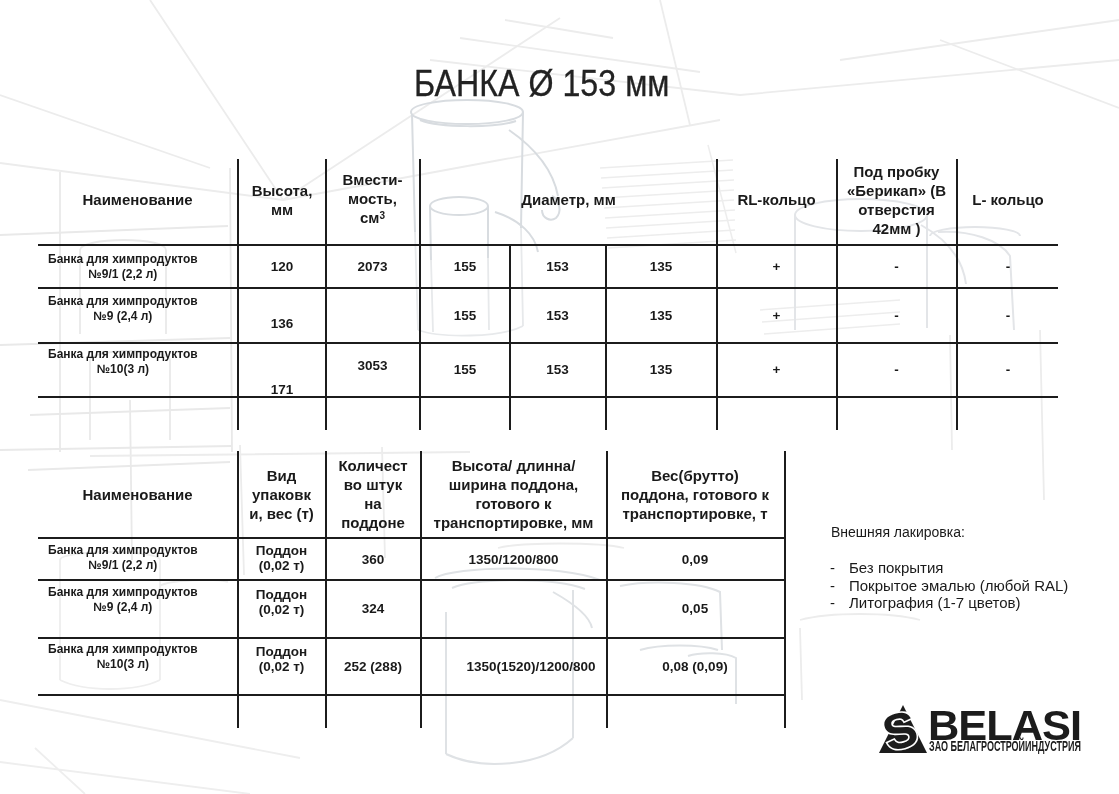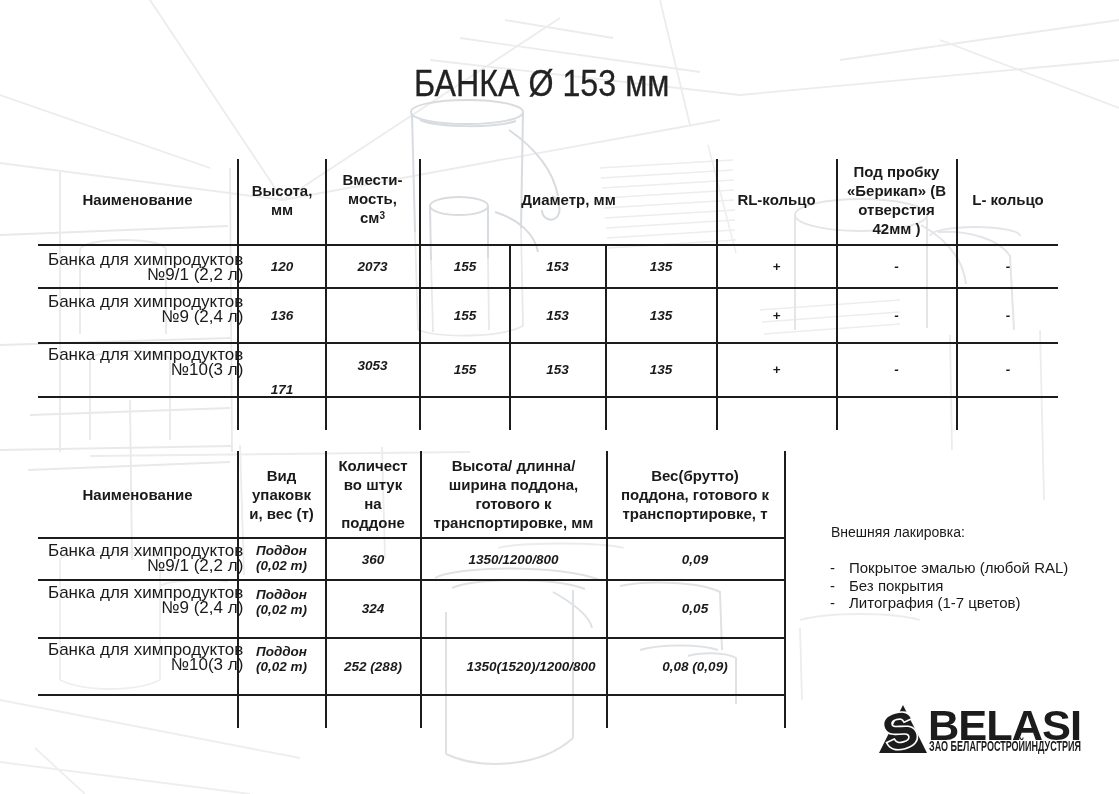--- a/index.html
+++ b/index.html
@@ -4,22 +4,22 @@
 <style>
   html,body{margin:0;padding:0;}
   body{width:1119px;height:794px;background:#fff;overflow:hidden;
        font-family:"Liberation Sans", sans-serif;color:#1a1a1a;}
   #page{position:relative;width:1119px;height:794px;overflow:hidden;}
   .vl{position:absolute;width:2px;background:#1c1c1c;}
   .hl{position:absolute;height:2px;background:#1c1c1c;}
   .hc{position:absolute;display:flex;align-items:center;justify-content:center;
       text-align:center;font-weight:bold;font-size:15px;line-height:19px;}
   .dc{position:absolute;display:flex;align-items:center;justify-content:center;
-      text-align:center;font-weight:bold;font-size:13.5px;line-height:15px;font-style:italic;}
-  .nm{position:absolute;font-weight:normal;font-size:17px;line-height:15px;text-align:right;}
+      text-align:center;font-weight:bold;font-size:13.5px;line-height:15px;}
+  .nm{position:absolute;font-weight:bold;font-size:12px;line-height:15px;text-align:center;}
 </style>
 </head>
 <body>
 <div id="page">
 <svg id="bgsketch" width="1119" height="794" viewBox="0 0 1119 794" style="position:absolute;left:0;top:0" fill="none">
 
   <g stroke="#ececec" stroke-width="1.8">
     <path d="M0 163 L283 200"></path>
     <path d="M150 0 L283 200"></path>
     <path d="M0 95 L210 168"></path>
@@ -141,21 +141,21 @@
 <div class="dc" style="left:239px;top:246px;width:86px;height:41px">120</div>
 <div class="dc" style="left:326px;top:246px;width:93px;height:41px">2073</div>
 <div class="dc" style="left:421px;top:246px;width:88px;height:41px">155</div>
 <div class="dc" style="left:511px;top:246px;width:93px;height:41px">153</div>
 <div class="dc" style="left:606px;top:246px;width:110px;height:41px">135</div>
 <div class="dc" style="left:718px;top:246px;width:117px;height:41px">+</div>
 <div class="dc" style="left:837px;top:246px;width:119px;height:41px">-</div>
 <div class="dc" style="left:958px;top:246px;width:100px;height:41px">-</div>
 
 <div class="nm" style="left:48px;top:294px">Банка для химпродуктов<br>№9 (2,4 л)</div>
-<div class="dc" style="left:239px;top:289px;width:86px;height:53px">136</div>
+<div class="dc" style="left:239px;top:297px;width:86px;height:53px">136</div>
 <div class="dc" style="left:421px;top:289px;width:88px;height:53px">155</div>
 <div class="dc" style="left:511px;top:289px;width:93px;height:53px">153</div>
 <div class="dc" style="left:606px;top:289px;width:110px;height:53px">135</div>
 <div class="dc" style="left:718px;top:289px;width:117px;height:53px">+</div>
 <div class="dc" style="left:837px;top:289px;width:119px;height:53px">-</div>
 <div class="dc" style="left:958px;top:289px;width:100px;height:53px">-</div>
 
 <div class="nm" style="left:48px;top:347px">Банка для химпродуктов<br>№10(3 л)</div>
 <div class="dc" style="left:239px;top:364px;width:86px;height:51px">171</div>
 <div class="dc" style="left:326px;top:344px;width:93px;height:43px">3053</div>
@@ -194,22 +194,22 @@
 <div class="dc" style="left:607px;top:581px;width:176px;height:55px">0,05</div>
 
 <div class="nm" style="left:48px;top:642px">Банка для химпродуктов<br>№10(3 л)</div>
 <div class="dc" style="left:239px;top:644px;width:85px;height:30px">Поддон<br>(0,02 т)</div>
 <div class="dc" style="left:326px;top:638px;width:94px;height:56px">252 (288)</div>
 <div class="dc" style="left:422px;top:638px;width:218px;height:56px">1350(1520)/1200/800</div>
 <div class="dc" style="left:607px;top:638px;width:176px;height:56px">0,08 (0,09)</div>
 
 <div style="position:absolute;left:831px;top:524px;font-size:14px;font-weight:normal;white-space:nowrap;">Внешняя лакировка:</div>
 <div style="position:absolute;left:830px;top:559px;font-size:15px;line-height:17.6px;white-space:nowrap;">
+  <div><span style="display:inline-block;width:19px;">-</span>Без покрытия</div>
   <div><span style="display:inline-block;width:19px;">-</span>Покрытое эмалью (любой RAL)</div>
-  <div><span style="display:inline-block;width:19px;">-</span>Без покрытия</div>
   <div><span style="display:inline-block;width:19px;">-</span>Литография (1-7 цветов)</div>
 </div>
 
 <svg width="215" height="58" viewBox="0 0 215 58" style="position:absolute;left:870px;top:700px">
   <g fill="#1c1c1c">
     <path d="M33 5 L57 53 L9 53 Z"></path>
   </g>
   <text x="31" y="48" text-anchor="middle" font-family="Liberation Sans" font-weight="bold" font-size="50" fill="#1c1c1c" stroke="#ffffff" stroke-width="3.2" paint-order="stroke" transform="rotate(-16 31 34)">S</text>
   <text x="58" y="40" font-family="Liberation Sans" font-weight="bold" font-size="43" fill="#1c1c1c" letter-spacing="-1" textLength="153" lengthAdjust="spacingAndGlyphs">BELASI</text>
   <text x="59" y="50.5" font-family="Liberation Sans" font-weight="bold" font-size="14" fill="#1c1c1c" textLength="152" lengthAdjust="spacingAndGlyphs">ЗАО БЕЛАГРОСТРОЙИНДУСТРИЯ</text>

